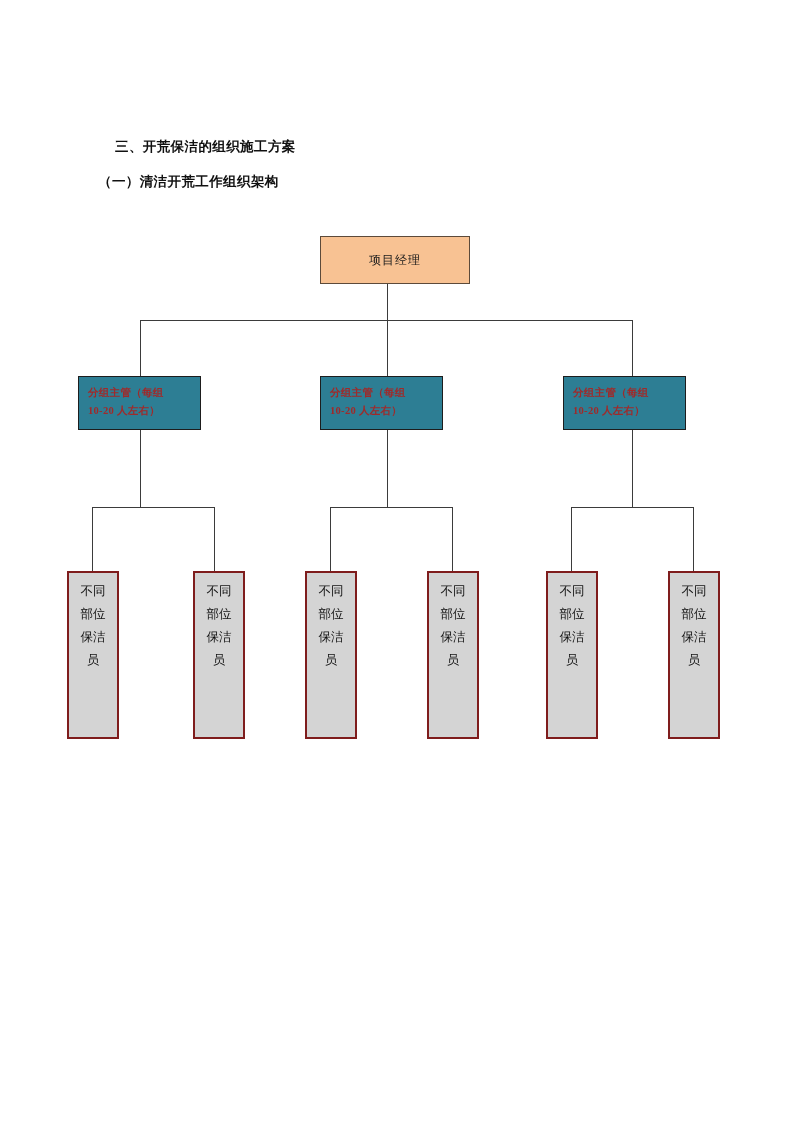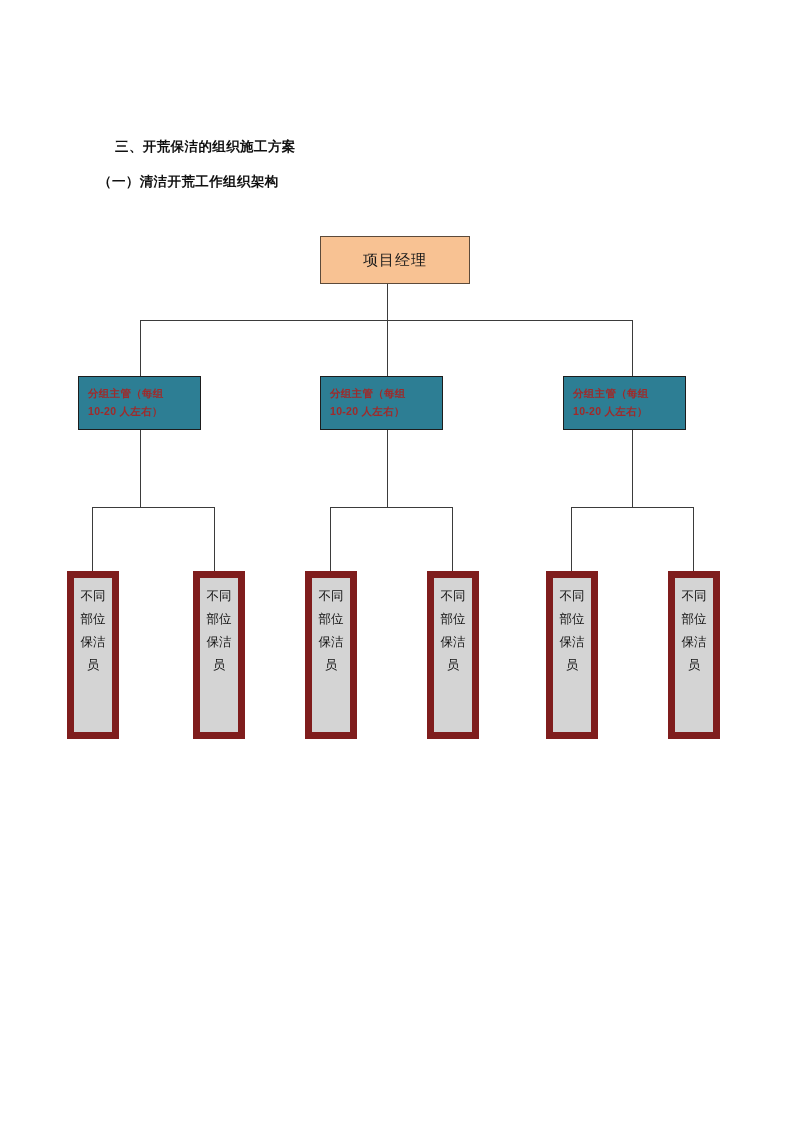--- a/index.html
+++ b/index.html
@@ -61,45 +61,45 @@
 
   .node-root {
     display: flex;
     align-items: center;
     justify-content: center;
     background: #f8c293;
     border: 1px solid #5c4a3a;
   }
   .node-root .node-text {
     font-family: "DejaVu Serif", "Liberation Serif", serif;
-    font-size: 15px;
+    font-size: 12px;
     color: #1a1a1a;
     letter-spacing: 1px;
     line-height: 1;
   }
 
   .node-mid {
     background: #2d7e94;
     border: 1px solid #1d1d1d;
     padding: 7px 0 0 9px;
   }
   .node-mid .node-text {
     display: block;
-    font-family: Liberation Sans, sans-serif;
+    font-family: Liberation Serif, serif;
     font-size: 10.5px;
     font-weight: 700;
     color: #a02a2a;
     line-height: 18px;
     letter-spacing: 0.3px;
     white-space: nowrap;
   }
 
   .node-leaf {
     background: #d4d4d4;
-    border: 7px solid #7f1d1d;
+    border: 2px solid #7f1d1d;
     padding: 6px 0 0 0;
     text-align: center;
   }
   .node-leaf .node-text {
     display: block;
     font-family: "DejaVu Serif", "Liberation Serif", serif;
     font-size: 12.5px;
     color: #111111;
     line-height: 23px;
     letter-spacing: 0px;

